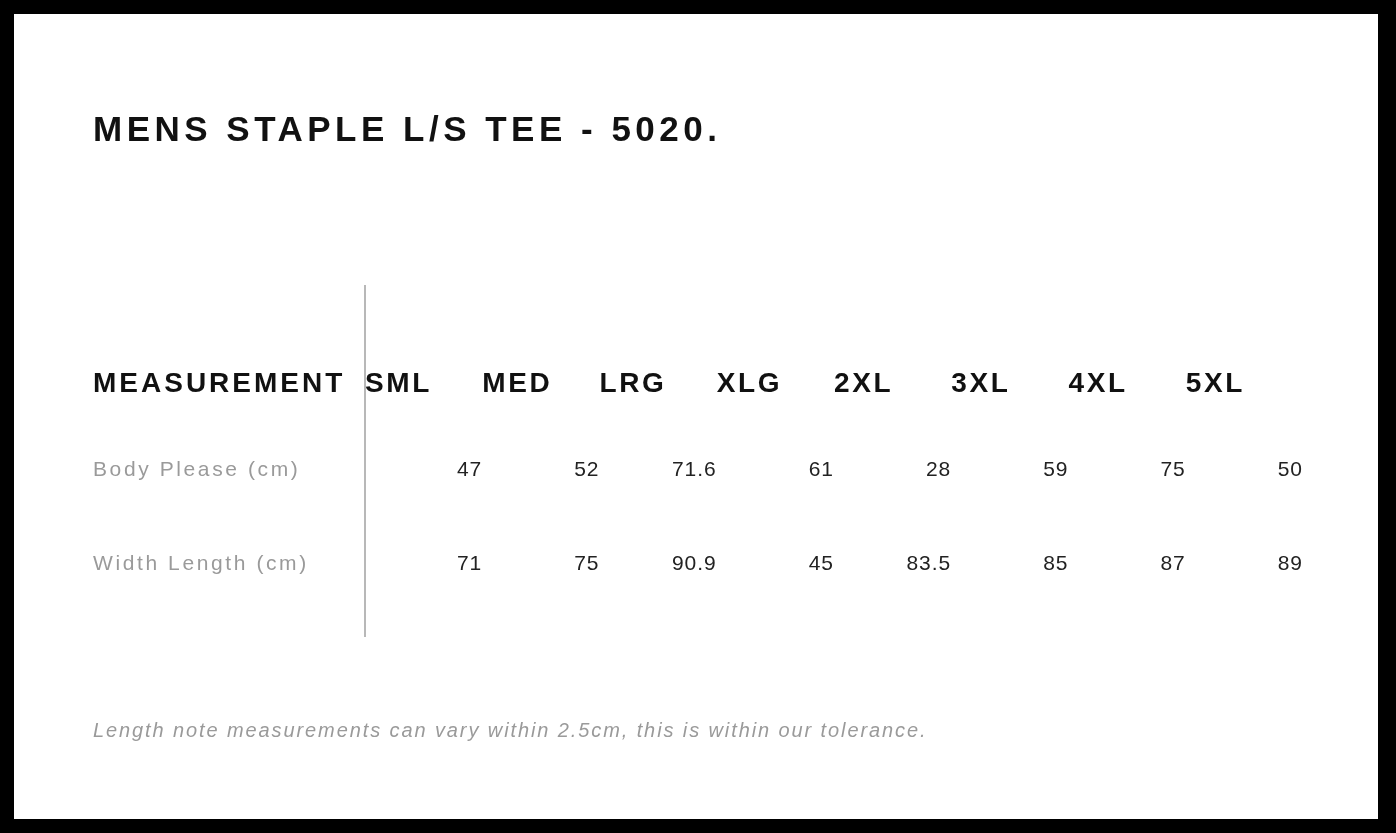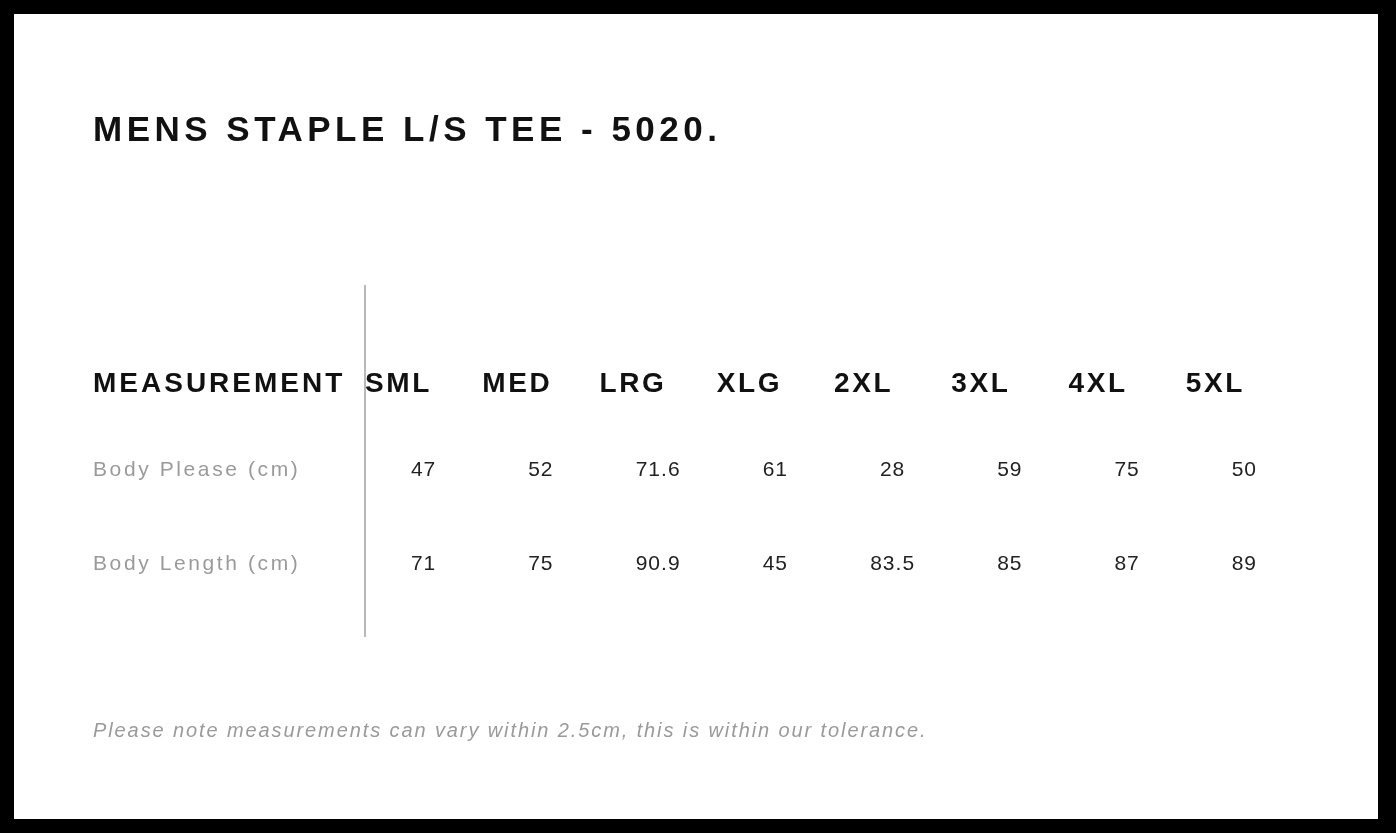--- a/index.html
+++ b/index.html
@@ -88,21 +88,21 @@
     text-align: left;
     font-size: 21px;
     font-weight: normal;
     letter-spacing: 2.6px;
     color: #9a9a9a;
     height: 94px;
     vertical-align: middle;
     white-space: nowrap;
   }
   td.value {
-    text-align: center;
+    text-align: right;
     font-size: 21px;
     font-weight: normal;
     letter-spacing: 1px;
     color: #222222;
     height: 94px;
     vertical-align: middle;
     white-space: nowrap;
   }
   .footnote {
     position: absolute;
@@ -156,29 +156,29 @@
           <td class="value">47</td>
           <td class="value">52</td>
           <td class="value">71.6</td>
           <td class="value">61</td>
           <td class="value">28</td>
           <td class="value">59</td>
           <td class="value">75</td>
           <td class="value">50</td>
         </tr>
         <tr>
-          <td class="row-label">Body Length (cm)</td>
+          <td class="row-label">Width Length (cm)</td>
           <td class="value">71</td>
           <td class="value">75</td>
           <td class="value">90.9</td>
           <td class="value">45</td>
           <td class="value">83.5</td>
           <td class="value">85</td>
           <td class="value">87</td>
           <td class="value">89</td>
         </tr>
       </tbody>
     </table>
   </div>
 
-  <div class="footnote">Please note measurements can vary within 2.5cm, this is within our tolerance.</div>
+  <div class="footnote">Length note measurements can vary within 2.5cm, this is within our tolerance.</div>
 
 </div>
 
 </body></html>

